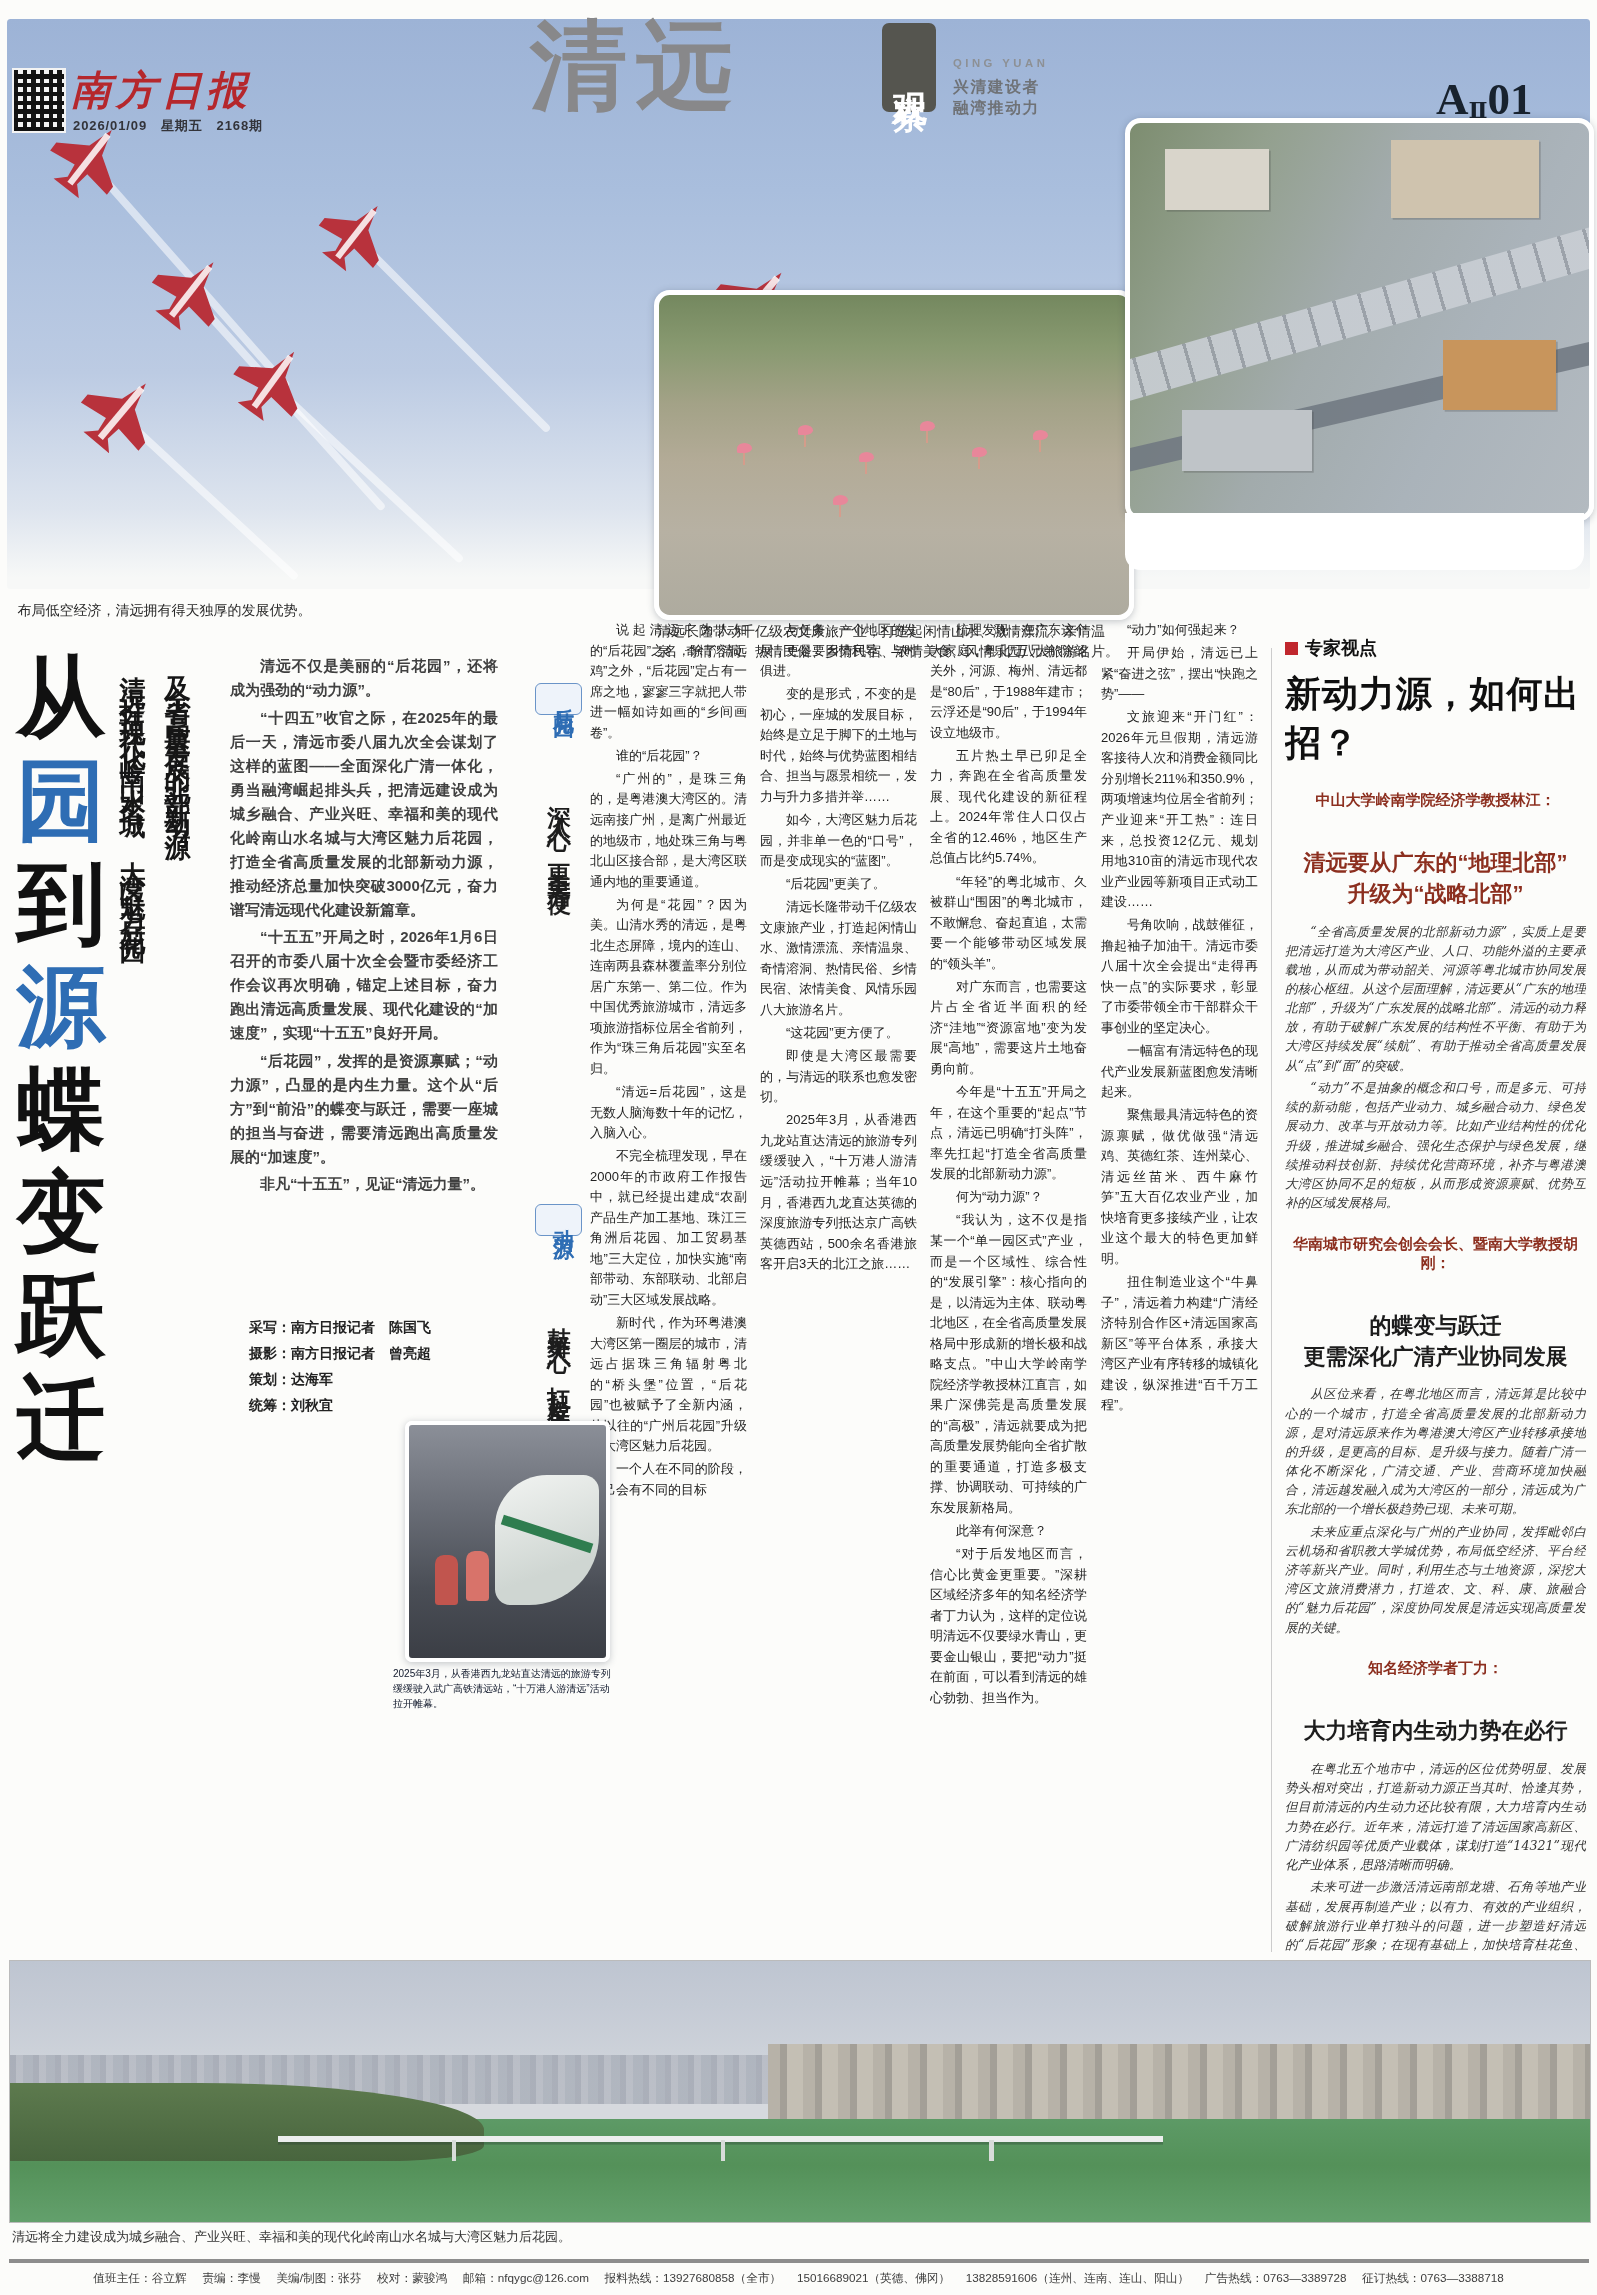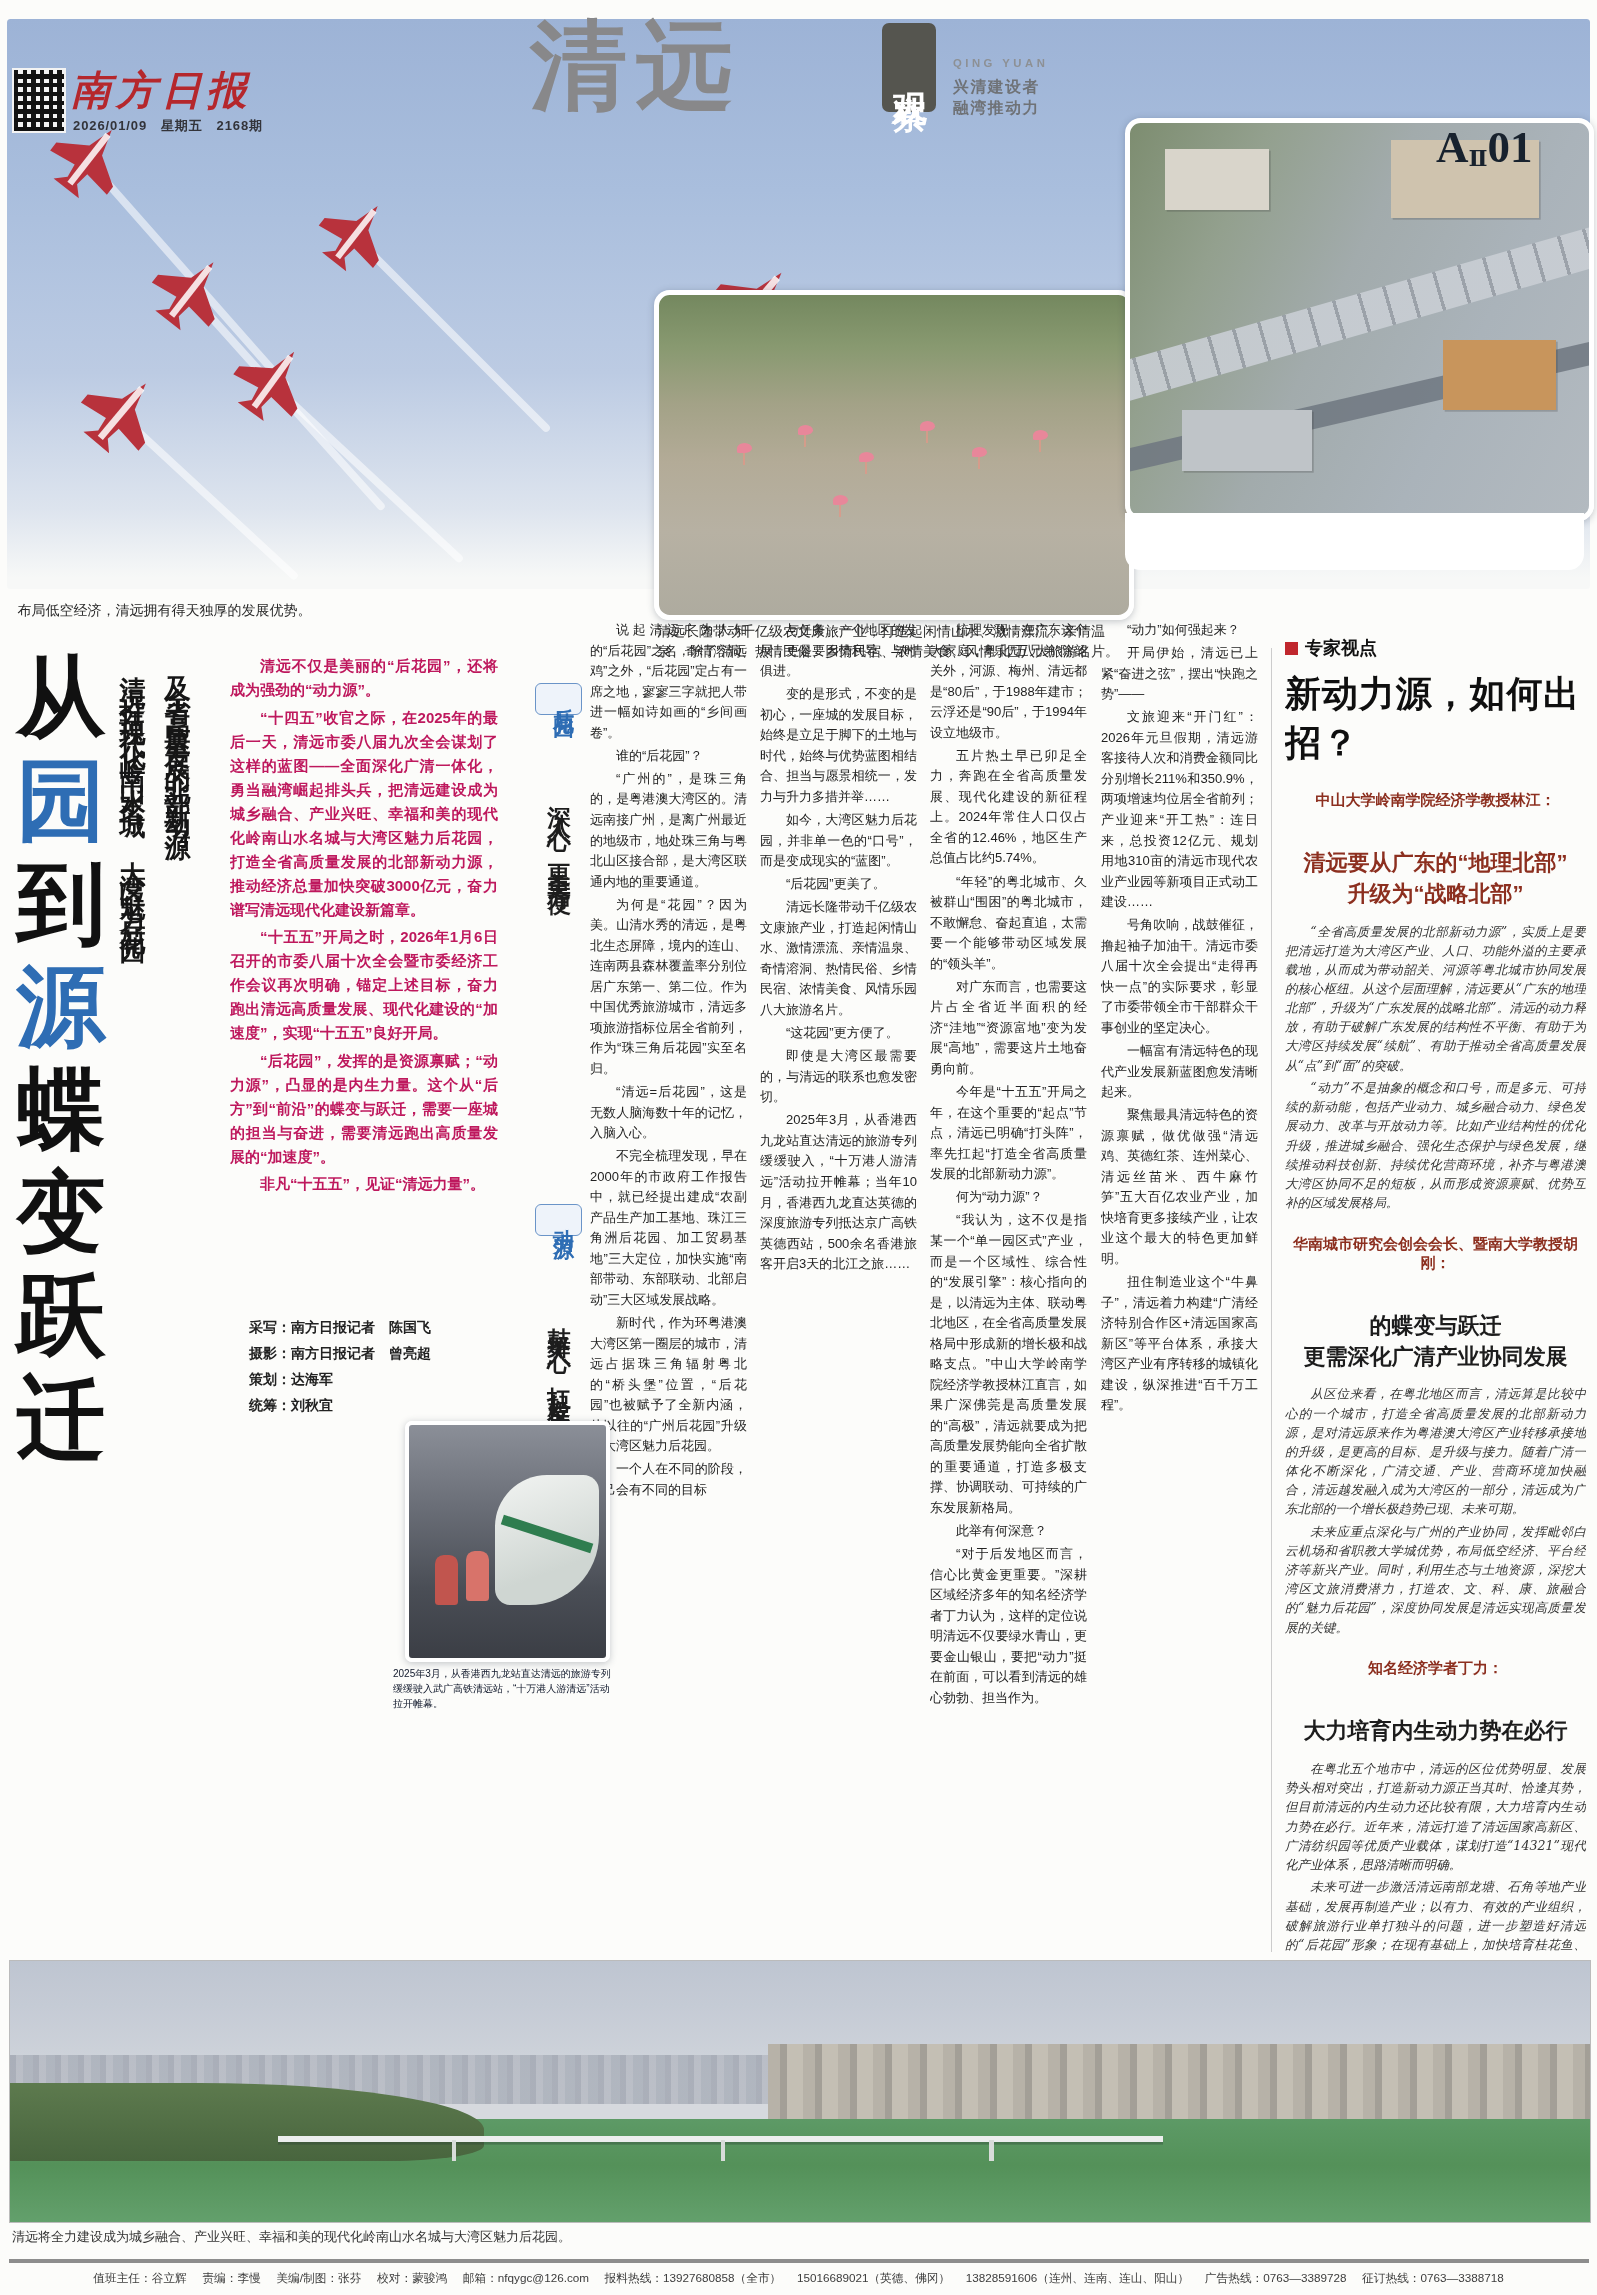--- a/index.html
+++ b/index.html
@@ -25,21 +25,21 @@
 
   .sec-title{position:absolute;left:530px;top:1.7px;z-index:5;font-family:"Liberation Serif","DejaVu Serif",serif;
       font-weight:900;font-size:97px;color:#88888a;letter-spacing:8.7px;}
   .sec-sub-box{position:absolute;left:882px;top:22.6px;z-index:5;width:54px;height:89px;background:#55554f;
       border-radius:7px;color:#fff;display:flex;align-items:center;justify-content:center;
       writing-mode:vertical-rl;text-orientation:upright;font-size:35px;font-weight:800;letter-spacing:3.5px;}
   .sec-pinyin{position:absolute;left:953px;top:57px;z-index:5;font-size:11.3px;color:#8d9094;letter-spacing:3.5px;font-weight:700;}
   .slogan1{position:absolute;left:953px;top:77px;z-index:5;font-size:15.7px;color:#6f7276;font-weight:700;letter-spacing:1.7px;}
   .slogan2{position:absolute;left:953px;top:98px;z-index:5;font-size:15.7px;color:#6f7276;font-weight:700;letter-spacing:1.7px;}
   .pageno{position:absolute;left:1436px;top:73px;z-index:5;font-family:"Liberation Serif","DejaVu Serif",serif;
-      color:#18222e;font-weight:700;margin-top:48px;}
+      color:#18222e;font-weight:700;}
   .pageno .big{font-size:45px;}
   .pageno .small{font-size:22.6px;vertical-align:-3.5px;}
 
   
   .photo{position:absolute;border:5.2px solid #fff;border-radius:15.7px;box-shadow:0 1.7px 7px rgba(40,50,70,.25);overflow:hidden;z-index:4;}
   .photo-flamingo{left:654px;top:290px;width:470px;height:320px;
       background:linear-gradient(180deg,#74885f 0%,#889970 16%,#a3a287 34%,#b3ab97 52%,#b7b1a3 74%,#aeab9f 100%);}
   .flam{position:absolute;width:15px;height:10.4px;background:#e8879a;border-radius:60% 60% 55% 15%;}
   .flam:after{content:"";position:absolute;left:6px;top:9.6px;width:1.7px;height:12px;background:#d98;opacity:.8;}
   .photo-aerial{left:1125px;top:118px;width:459px;height:393px;
@@ -60,21 +60,21 @@
   .headline .ch{display:block;width:94px;height:103px;font-family:"Liberation Serif","DejaVu Serif",serif;
       font-weight:900;font-size:89px;line-height:1.08;text-align:center;color:#111;}
   .headline .blue{color:#2e6db4;}
   .headline .gap{height:97px;}
   .subheads{position:absolute;left:110px;top:656px;height:965px;z-index:3;
       writing-mode:vertical-rl;text-orientation:upright;}
   .subheads div{font-size:26px;font-weight:800;letter-spacing:11.3px;color:#161616;line-height:45px;}
 
   
   .lead{position:absolute;left:230px;top:654px;width:268px;height:765px;z-index:3;
-      font-size:15px;font-weight:700;line-height:1.6;text-align:justify;color:#be185d;overflow:hidden;}
+      font-size:15px;font-weight:700;line-height:1.6;text-align:justify;color:#404040;overflow:hidden;}
   .lead p{margin:0 0 3.5px;text-indent:2em;}
   .bylines{position:absolute;left:249px;top:1315px;z-index:3;font-size:14px;font-weight:700;line-height:1.85;color:#222;}
 
   
   .label-box{position:absolute;left:535px;width:38px;z-index:3;writing-mode:vertical-rl;text-orientation:upright;
       border:1.7px solid #6a94c8;border-radius:6px;background:#eef3fa;color:#2e6db4;
       font-size:21px;font-weight:800;letter-spacing:5.2px;padding:7px 3.5px;}
   .label-sub{position:absolute;left:532px;width:43px;z-index:3;writing-mode:vertical-rl;text-orientation:upright;
       font-size:23.5px;font-weight:700;letter-spacing:7px;color:#1d1d1d;}
 

